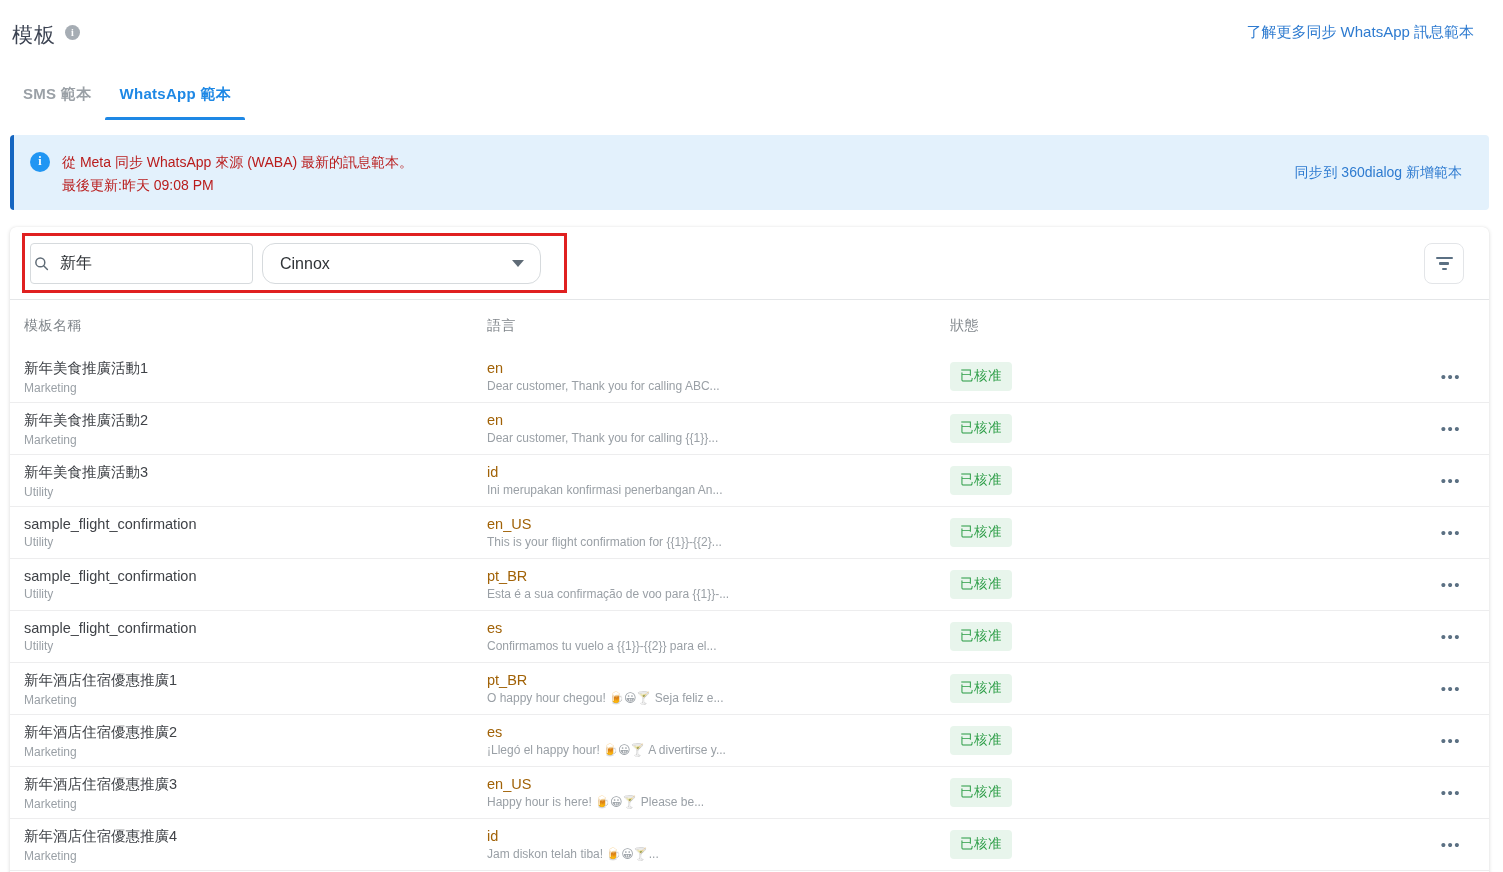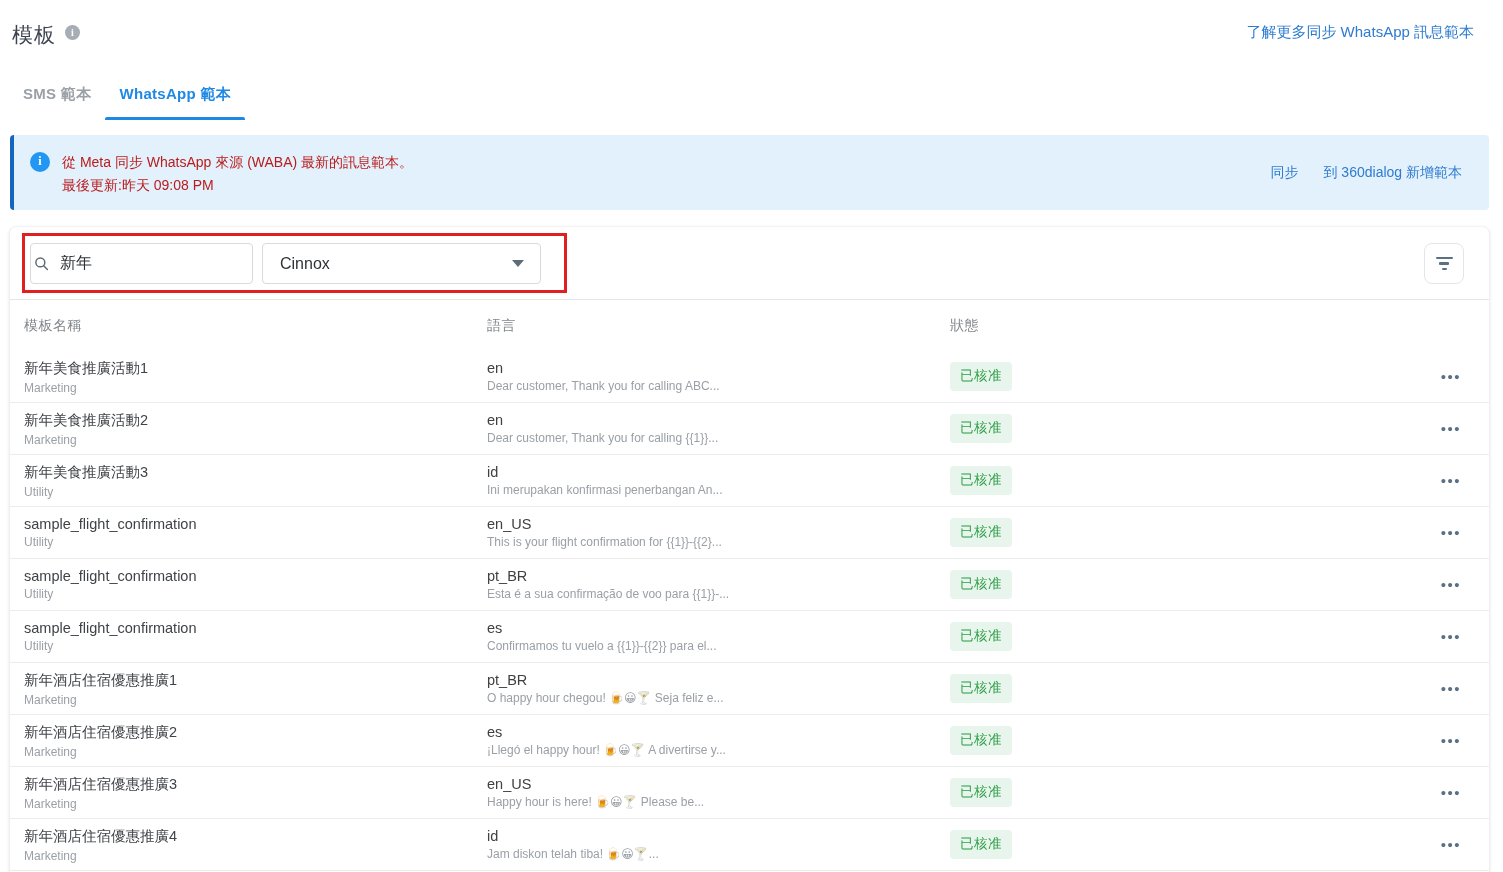--- a/index.html
+++ b/index.html
@@ -40,21 +40,21 @@
     padding: 0 27px 0 16px;
   }
   .banner-left { display: flex; align-items: flex-start; gap: 12px; padding-top: 2px; }
   .info-icon-blue {
     width: 20px; height: 20px; border-radius: 50%; flex: 0 0 auto;
     background: #2196f3; color: #fff; font-size: 12px; font-weight: bold;
     display: inline-flex; align-items: center; justify-content: center;
     font-family: "Liberation Serif", serif; margin-top: 1px;
   }
   .banner-text { font-size: 14px; color: #b91c1c; line-height: 23px; }
-  .banner-links { display: flex; align-items: center; gap: 25px; }
+  .banner-links { display: flex; align-items: center; gap: 1px; }
   .banner-link { color: #2e7bd0; font-size: 14px; text-decoration: none; cursor: pointer; white-space: nowrap; }
 
   
   .card {
     margin: 17px 14px 0 10px; background: #ffffff; border-radius: 6px;
     box-shadow: 0 1px 4px rgba(0,0,0,0.14), 0 0 1px rgba(0,0,0,0.1);
     height: 652px; overflow: hidden; position: relative;
   }
 
   
@@ -67,21 +67,21 @@
     position: absolute; left: 20px; top: 16px; width: 223px; height: 41px;
     border: 1px solid #d6dadd; border-radius: 4px; background: #fff;
     display: flex; align-items: center; padding: 0 10px 0 3px; gap: 11px;
   }
   .search-box input {
     border: none; outline: none; font-size: 16px; color: #2f3337; width: 100%;
     font-family: inherit; background: transparent;
   }
   .select-box {
     position: absolute; left: 252px; top: 16px; width: 279px; height: 41px;
-    border: 1px solid #d6dadd; border-radius: 4px; background: #fff;
+    border: 1px solid #d6dadd; border-radius: 13px; background: #fff;
     display: flex; align-items: center; justify-content: space-between;
     padding: 0 16px 0 17px; cursor: pointer;
   }
   .select-value { font-size: 16px; color: #2f3337; }
   .caret-down {
     width: 0; height: 0; border-left: 6px solid transparent; border-right: 6px solid transparent;
     border-top: 7px solid #5f6b76;
   }
   .filter-btn {
     position: absolute; right: 25px; top: 16px; width: 40px; height: 41px;
@@ -98,21 +98,21 @@
   .tbl-row {
     display: grid; grid-template-columns: 463px 463px 1fr 62px;
     padding: 0 28px 0 14px; align-items: center; height: 52px;
   }
   .tbl-head { height: 51px; color: #80868b; font-size: 14px; }
   .tbl-head .hcell { letter-spacing: 0.5px; }
   .rows .tbl-row { border-bottom: 1px solid #ededee; cursor: pointer; }
   .cell-stack { display: flex; flex-direction: column; justify-content: flex-end; gap: 3px; overflow: hidden; }
   .tpl-name { font-size: 14.5px; color: #3f4247; white-space: nowrap; overflow: hidden; text-overflow: ellipsis; }
   .tpl-cat  { font-size: 12px; color: #9aa0a6; }
-  .lang-code { font-size: 14.5px; color: #404040; }
+  .lang-code { font-size: 14.5px; color: #a16207; }
   .lang-preview { font-size: 12px; color: #9aa0a6; white-space: nowrap; overflow: hidden; text-overflow: ellipsis; }
   .status-badge {
     display: inline-block; background: #e8f5ec; color: #2d9e47;
     font-size: 13.5px; padding: 5px 10px 6px; border-radius: 4px; letter-spacing: 0.5px;
     justify-self: start;
   }
   .menu-btn {
     justify-self: end; color: #5b7083; font-size: 15px; letter-spacing: 1.5px;
     cursor: pointer; background: none; border: none; line-height: 1; padding: 4px 0;
     font-family: inherit;

